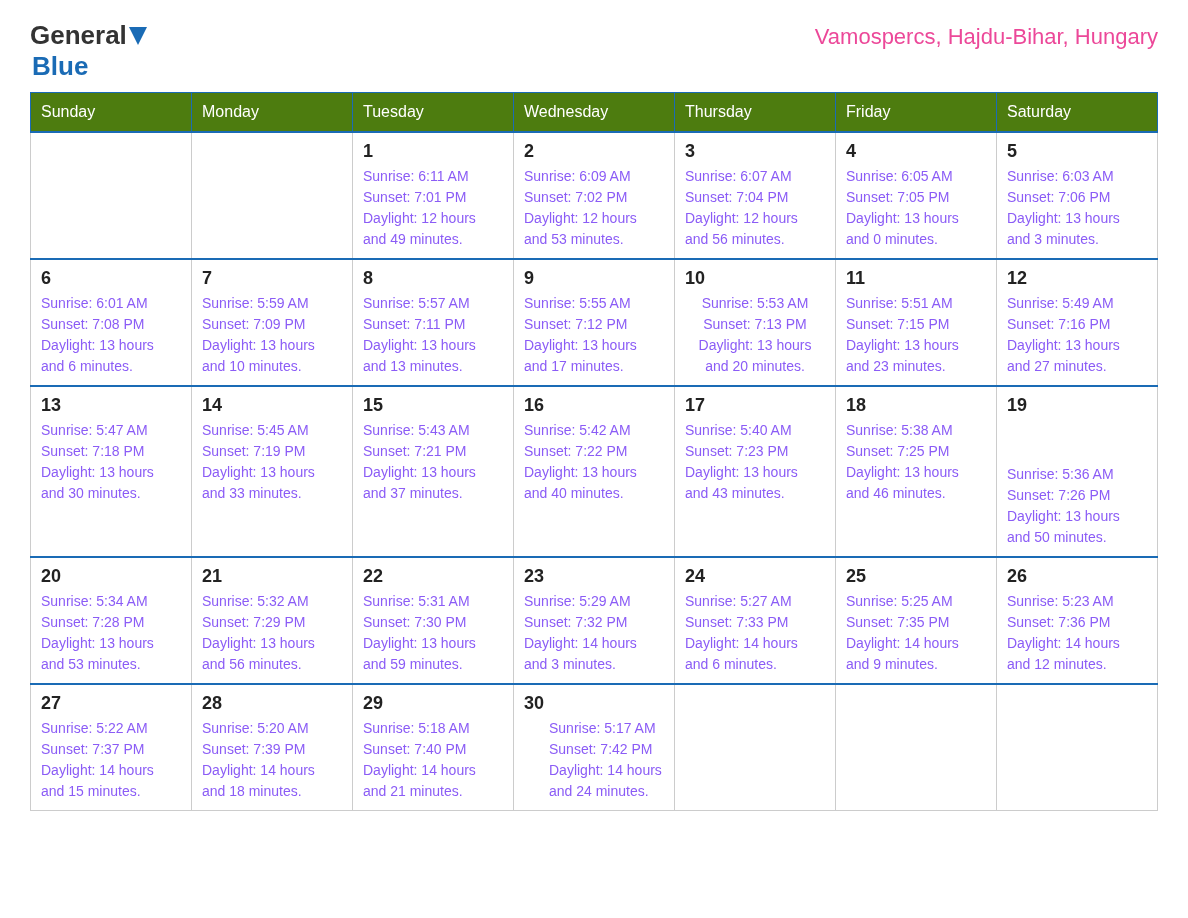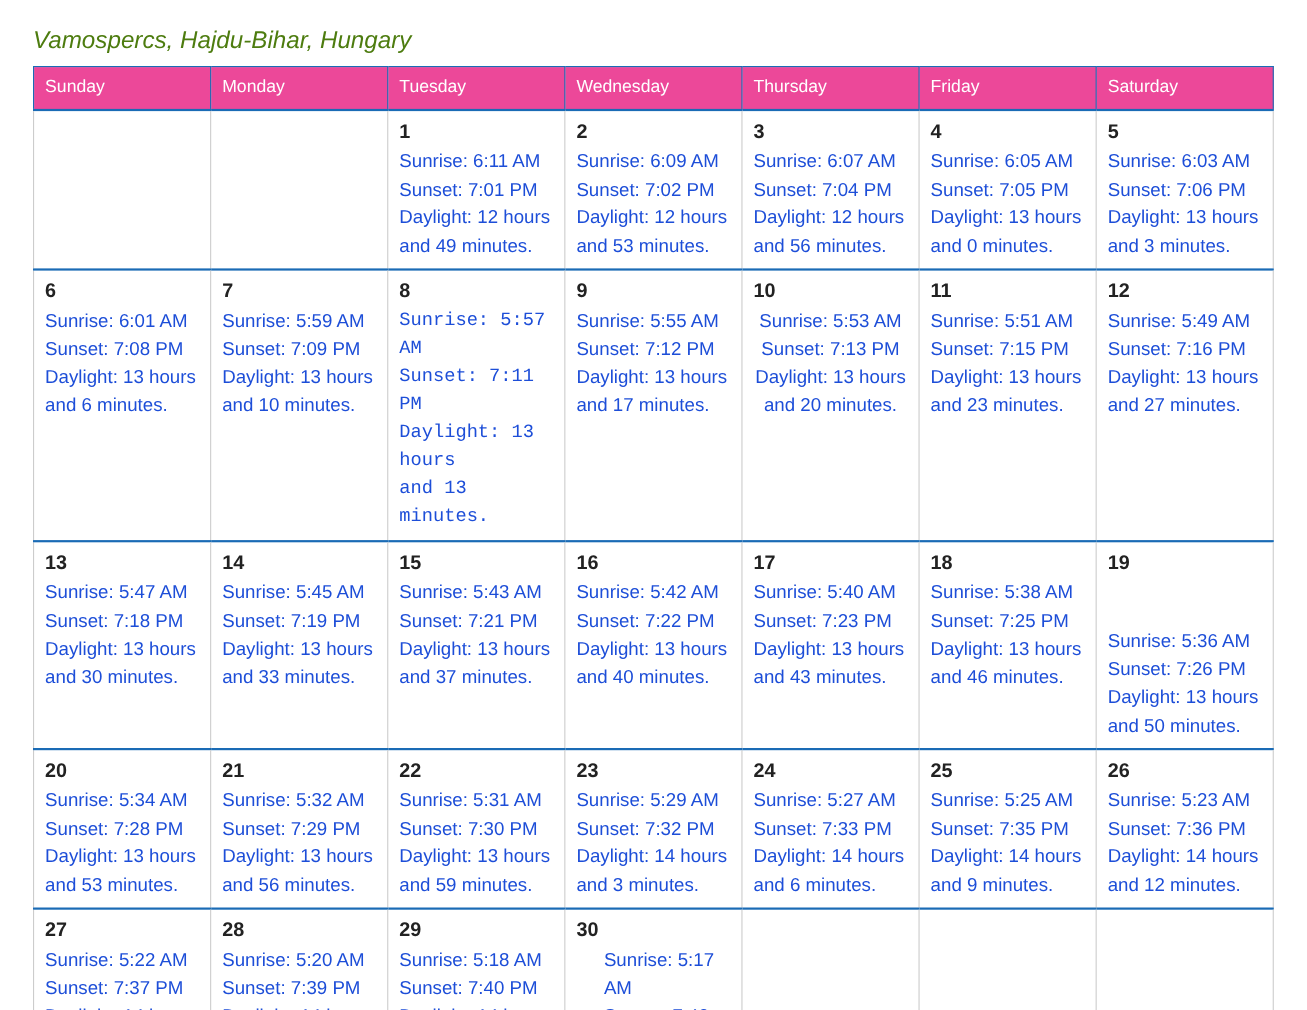--- a/index.html
+++ b/index.html
@@ -38,31 +38,30 @@
       text-align: right;
     }
     .month-title {
       font-size: 52px;
       font-weight: bold;
       color: #222;
       line-height: 1.1;
     }
     .location-title {
       font-size: 22px;
-      color: #4d7c0f;
+      color: #ec4899;
       margin-top: 4px;
-      font-style: italic;
     }
     table {
       width: 100%;
       border-collapse: collapse;
       margin-top: 10px;
     }
     thead tr th {
-      background-color: #ec4899;
+      background-color: #4d7c0f;
       color: #fff;
       font-size: 16px;
       font-weight: normal;
       padding: 10px 10px;
       text-align: left;
       border: 1px solid #1a6bb5;
     }
     tbody tr td {
       vertical-align: top;
       padding: 8px 10px;
@@ -74,35 +73,46 @@
       min-height: 100px;
     }
     .day-number {
       font-size: 18px;
       font-weight: bold;
       color: #222;
       display: block;
       margin-bottom: 4px;
     }
     .day-info {
-      font-size: 17px;
-      color: #1d4ed8;
+      font-size: 14px;
+      color: #8b5cf6;
       line-height: 1.5;
     }
     tbody tr td.empty {
       background: #fff;
     }
     tbody tr {
       height: 110px;
     }
   </style>
 </head>
 <body>
 
 <div class="header">
+  <div class="logo-wrapper">
+    <div class="logo-line1">
+      <span class="logo-text-general">General</span>
+      <div style="display:flex; flex-direction:column; align-items:flex-start; margin-left:2px;">
+        <svg width="18" height="18" viewBox="0 0 18 18">
+          <polygon points="0,0 18,0 9,18" fill="#1a6bb5"></polygon>
+        </svg>
+      </div>
+    </div>
+    <span class="logo-text-blue" style="margin-left:2px;">Blue</span>
+  </div>
   <div class="title-block">
     <div class="location-title">Vamospercs, Hajdu-Bihar, Hungary</div>
   </div>
 </div>
 
 <table>
   <thead>
     <tr>
     <th>Sunday</th>
         <th>Monday</th>
@@ -163,21 +173,21 @@
         </td>
         <td>
           <span class="day-number">7</span>
           <div class="day-info" style="white-space: pre-line;">Sunrise: 5:59 AM
 Sunset: 7:09 PM
 Daylight: 13 hours
 and 10 minutes.</div>
         </td>
         <td>
           <span class="day-number">8</span>
-          <div class="day-info" style="white-space: pre-line; font-family: Liberation Mono, monospace;">Sunrise: 5:57 AM
+          <div class="day-info" style="white-space: pre-line;">Sunrise: 5:57 AM
 Sunset: 7:11 PM
 Daylight: 13 hours
 and 13 minutes.</div>
         </td>
         <td>
           <span class="day-number">9</span>
           <div class="day-info" style="white-space: pre-line;">Sunrise: 5:55 AM
 Sunset: 7:12 PM
 Daylight: 13 hours
 and 17 minutes.</div>

